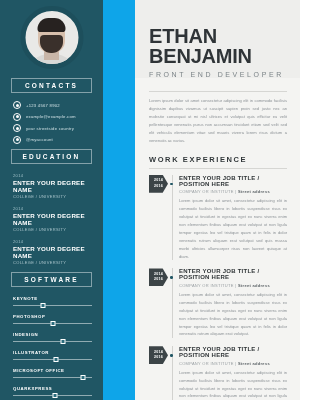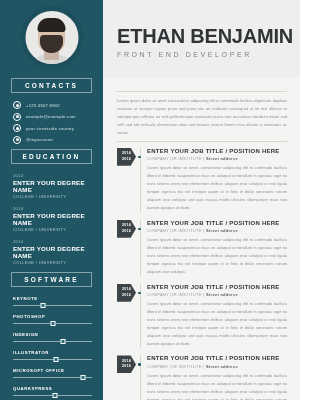--- a/index.html
+++ b/index.html
@@ -2,21 +2,21 @@
 <html><head>
 <meta charset="utf-8">
 <style>
   * { margin:0; padding:0; box-sizing:border-box; }
   html,body { width:300px; height:400px; }
   body {
     font-family:"Liberation Sans", sans-serif;
     background:#ffffff;
     overflow:hidden;
   }
-  .page { position:relative; width:300px; height:400px; display:flex; background:#0ea5e9; }
+  .page { position:relative; width:300px; height:400px; display:flex; background:#0ea5e9;gap:32px; }
 
   
   .sidebar {
     width:103px; min-width:103px; height:400px;
     background:#205664;
     position:relative;
     padding-top:78px;
   }
   .avatar-zone {
     position:absolute; top:0; left:0; width:103px; height:78px;
@@ -246,20 +246,21 @@
     <div class="main-head">
       <div class="name">ETHAN BENJAMIN</div>
       <div class="role">FRONT END DEVELOPER</div>
     </div>
 
     <div class="main-body">
 
       <div class="rule"></div>
       <div class="para">Lorem ipsum dolor sit amet consectetur adipiscing elit in commodo facilisis dignissim dapibus vivamus ut suscipit sapien proin sed justo nec an molestie consequat ut mi nisl ultrices et volutpat quis efficitur eu velit pellentesque venenatis purus non accumsan tincidunt etiam sed velit sed elit vehicula elementum vitae sed mauris viverra lorem risus dictum a venenatis ac varius.</div>
 
+      <div class="heading we-heading">WORK EXPERIENCE</div>
       <div class="rule"></div>
 
       <div class="jobs">
 
         <div class="job">
           <div class="job-date">
             <div class="tag">
               <b>2014</b>
               <b>2016</b>
             </div>

